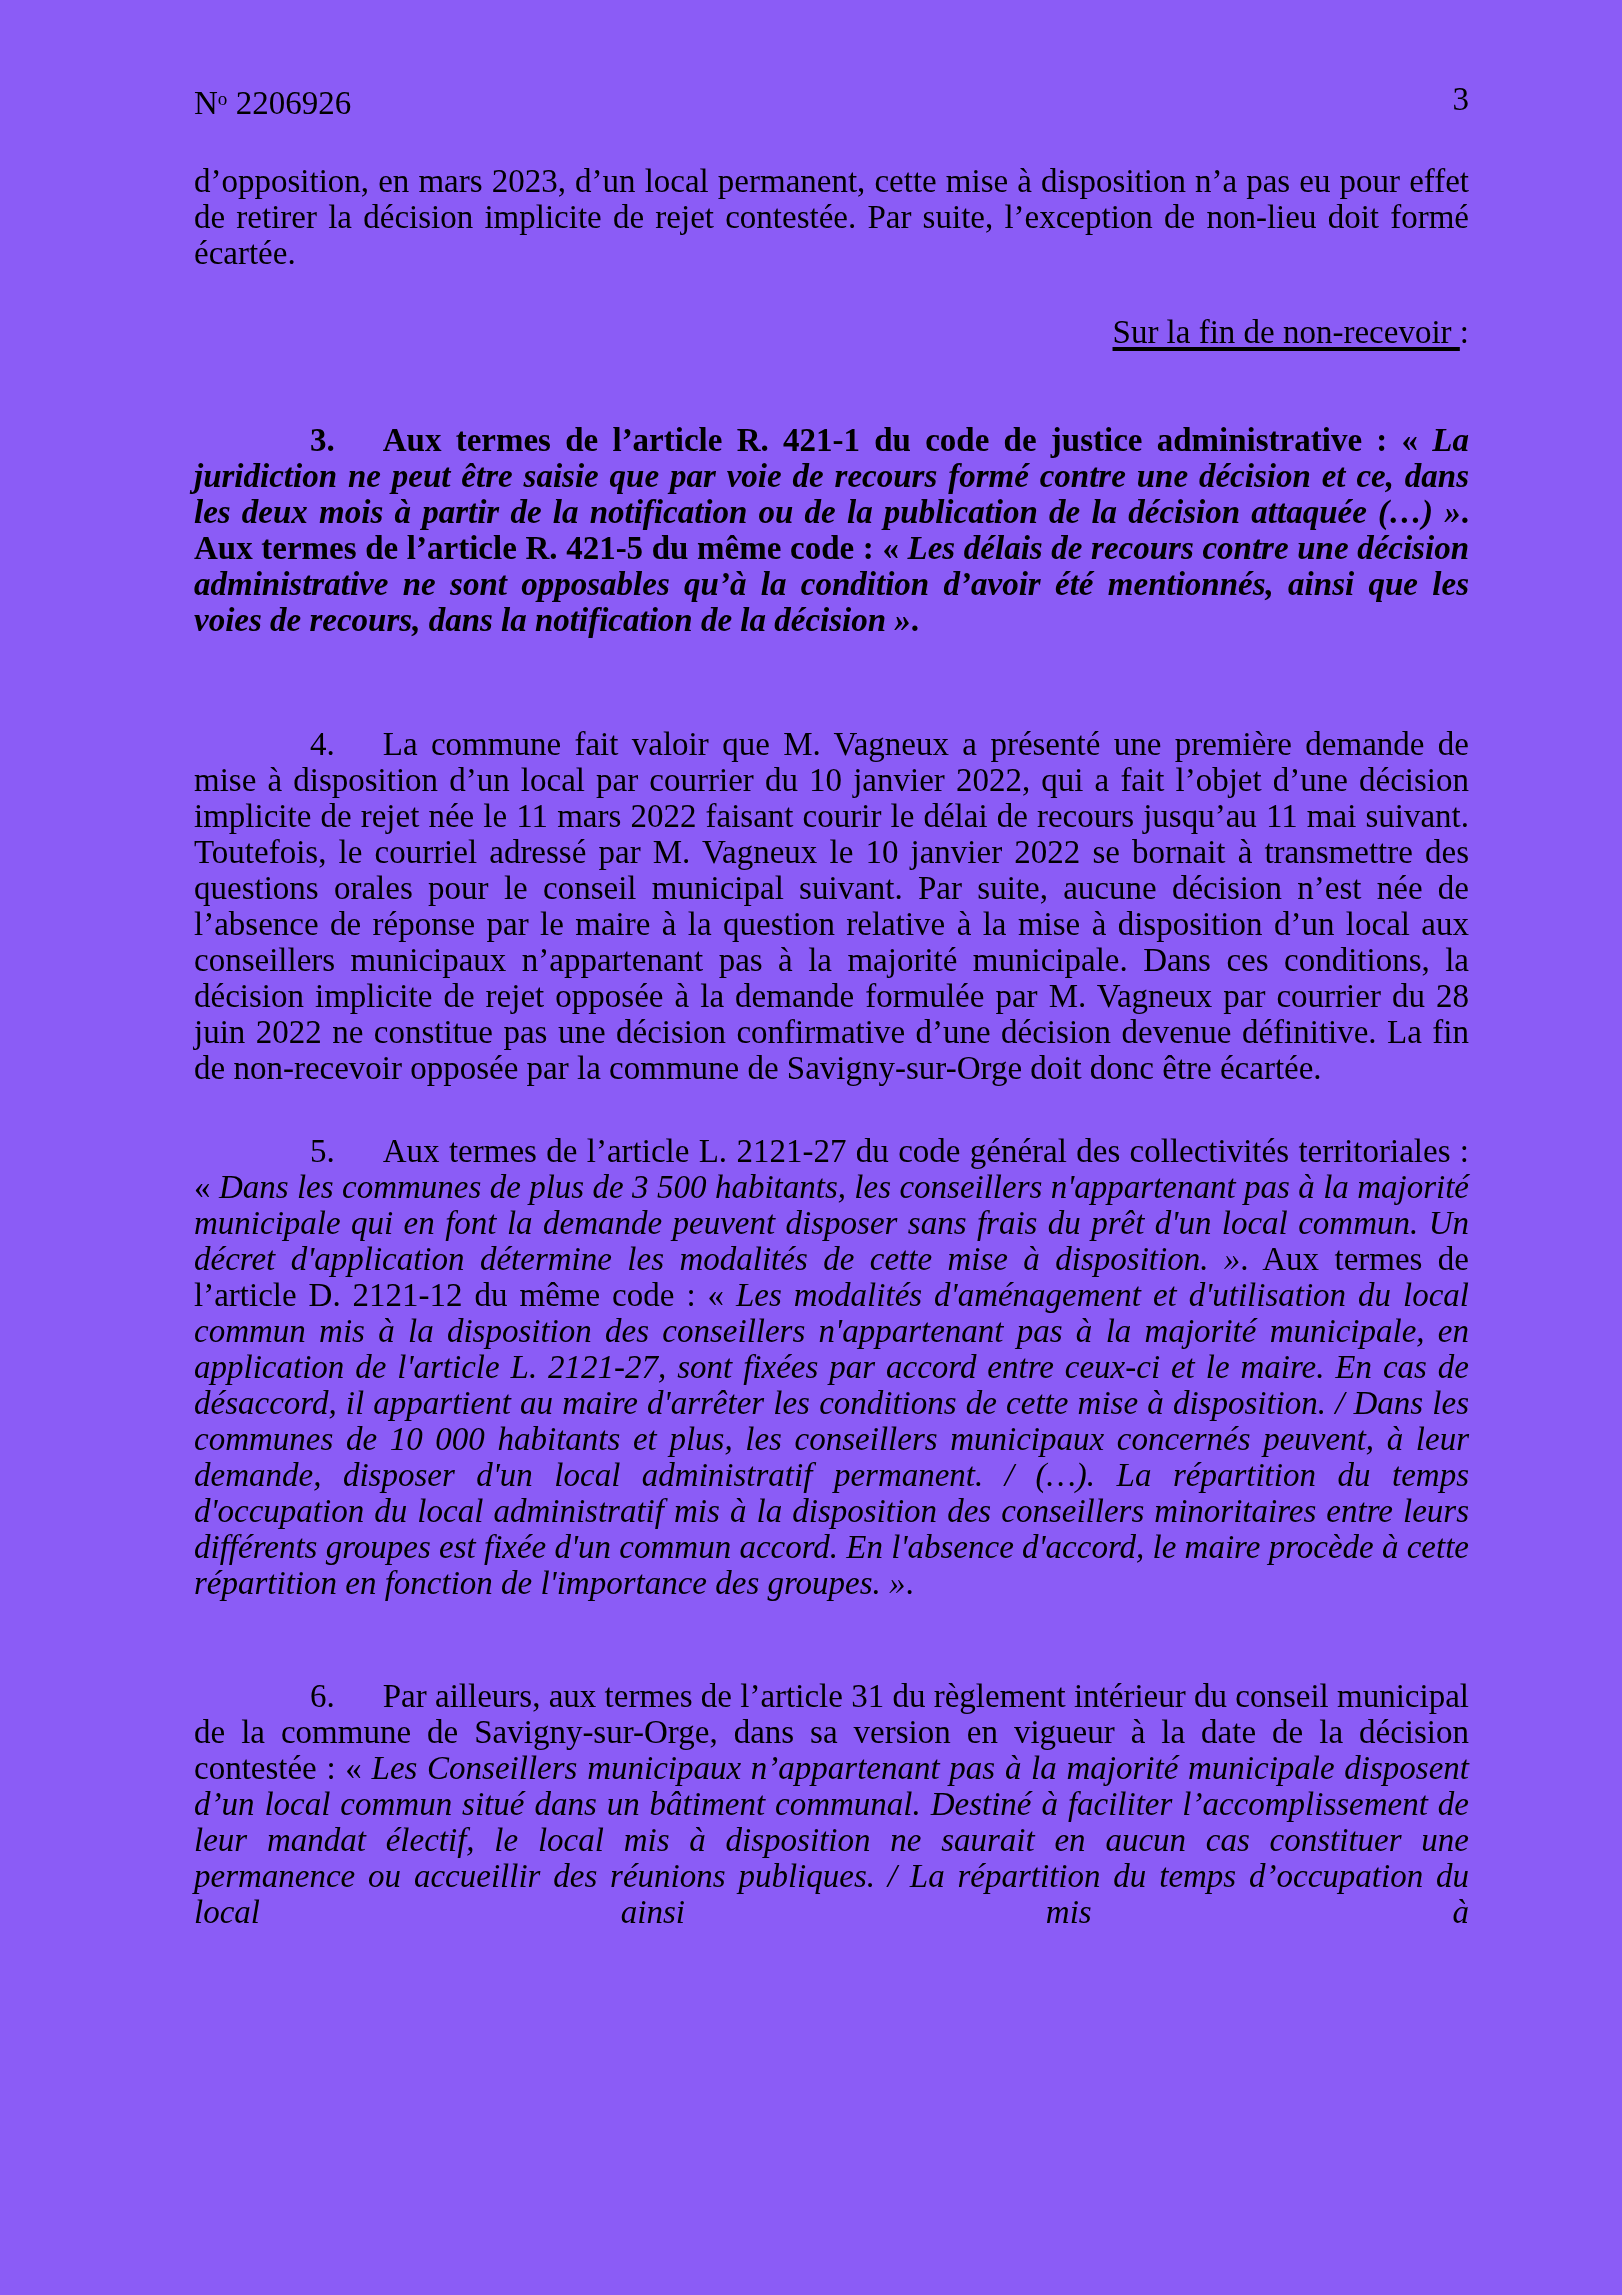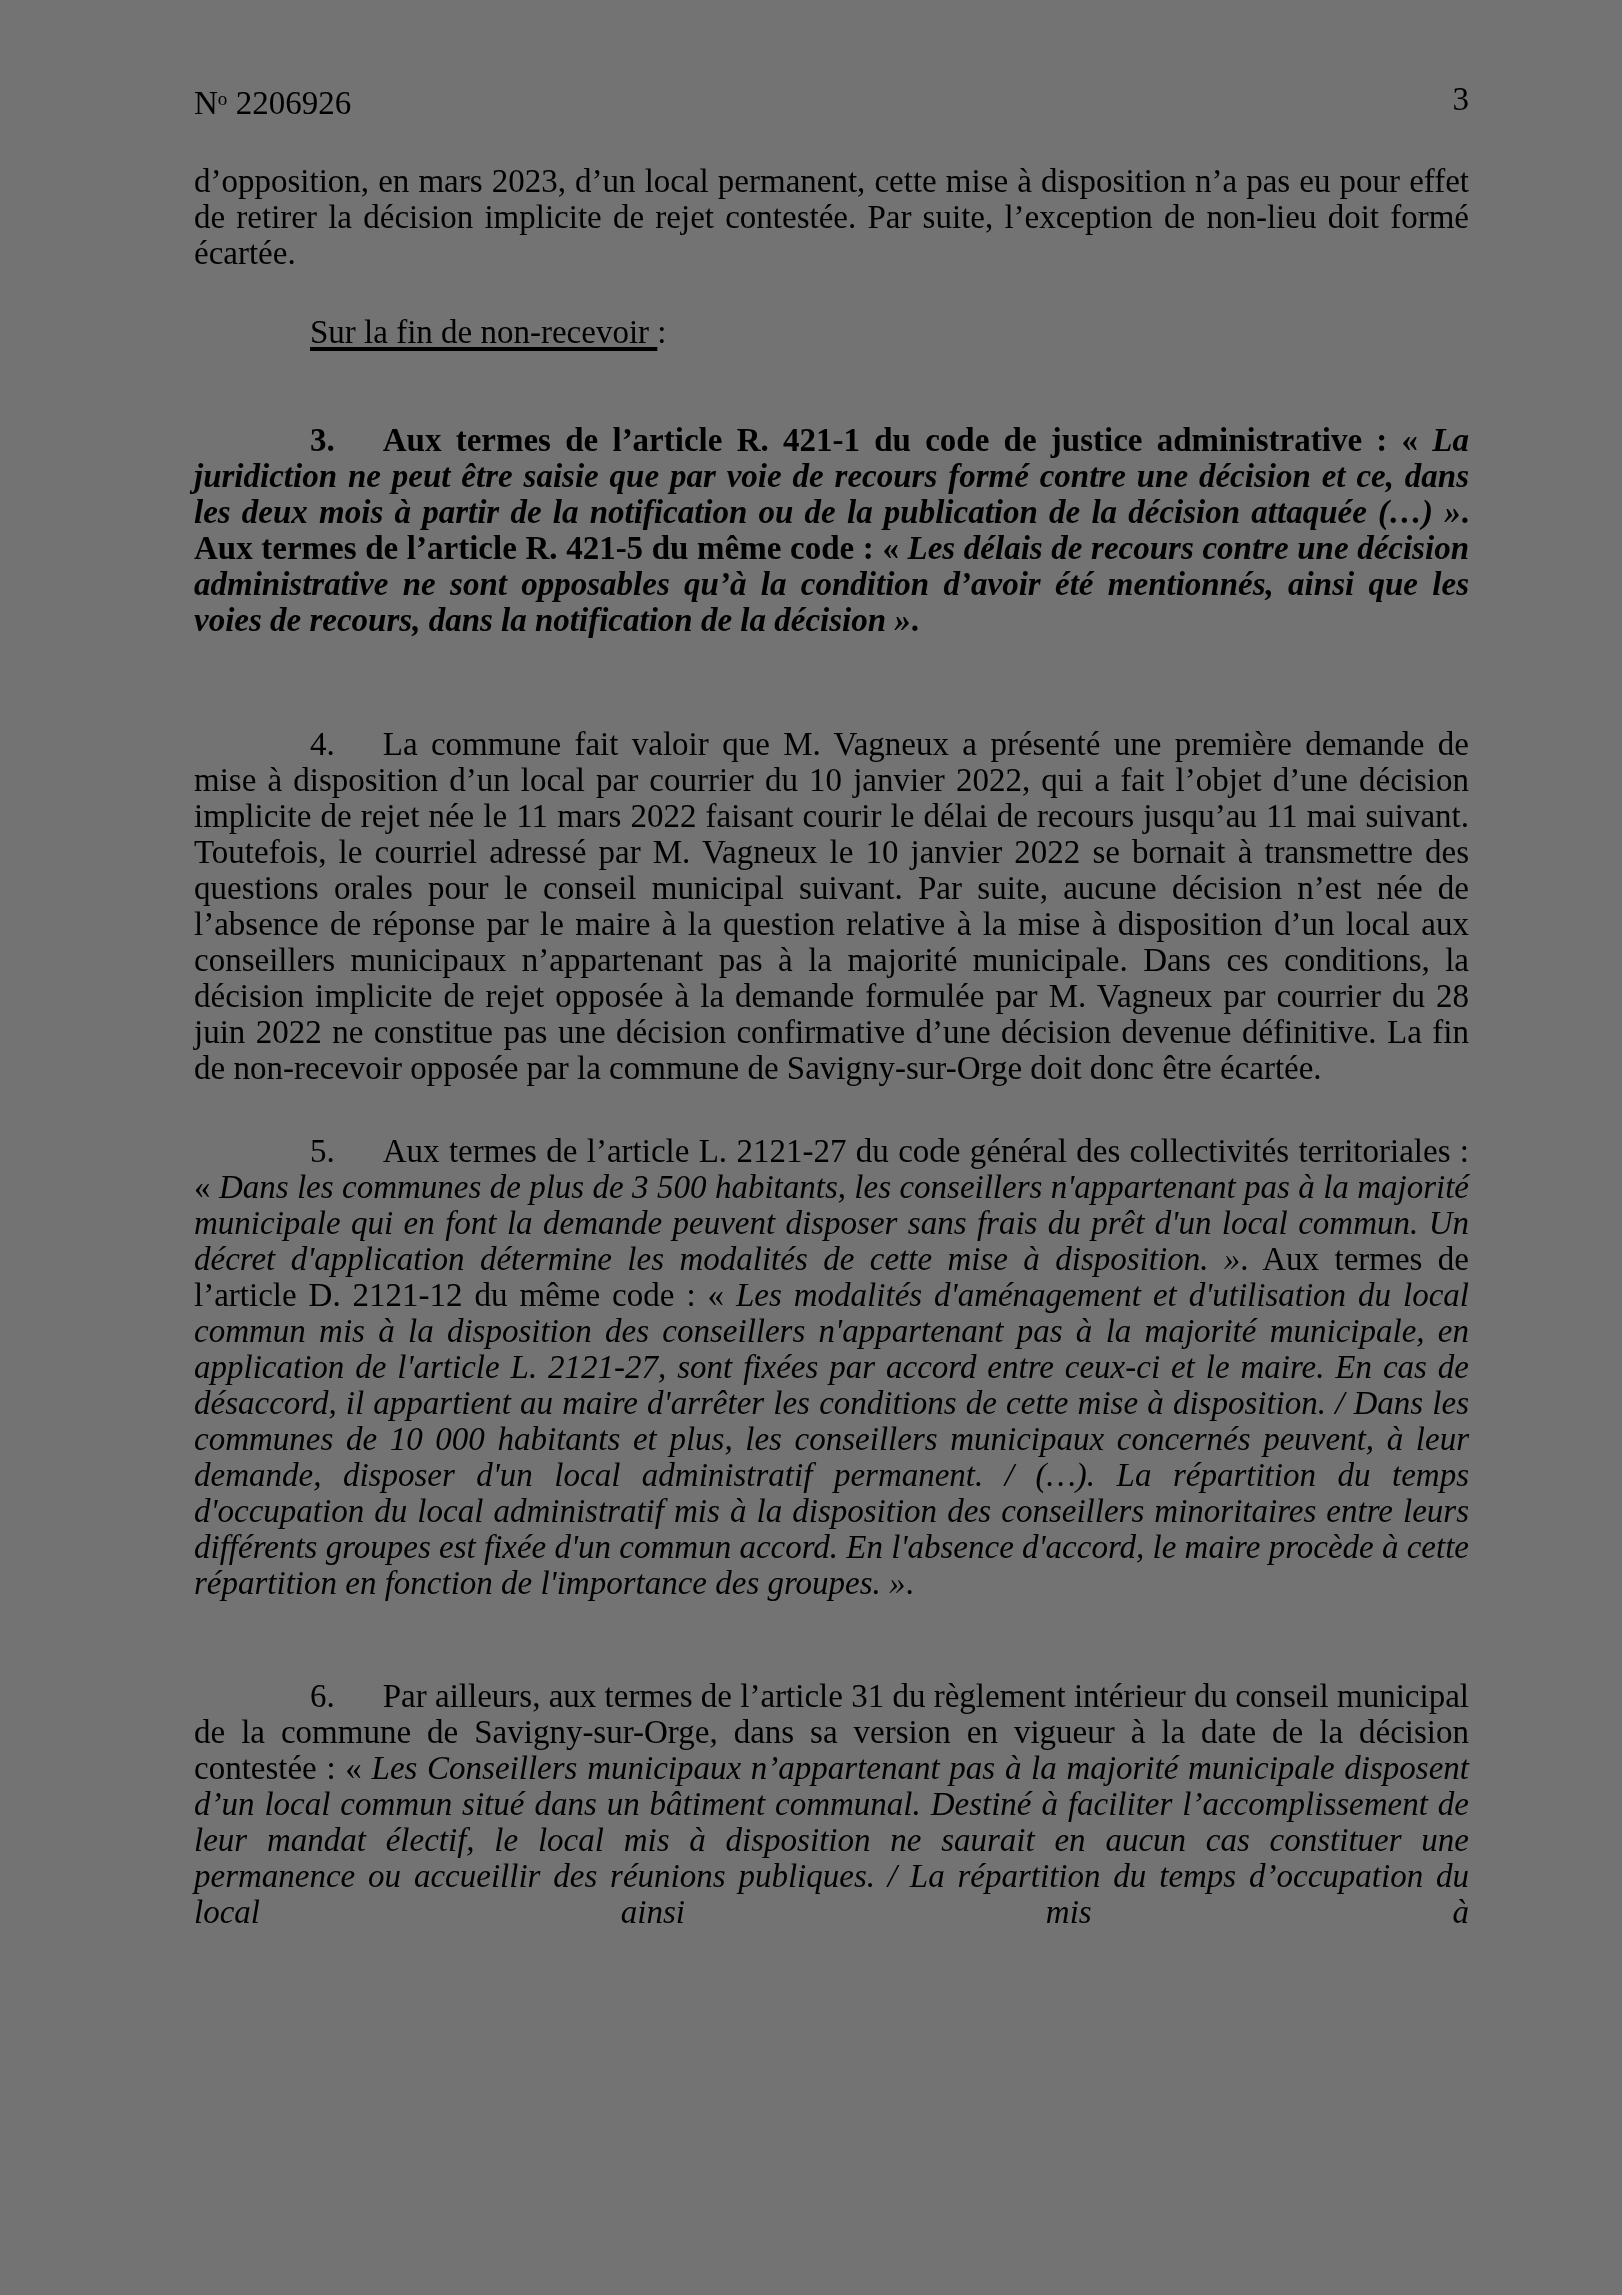--- a/index.html
+++ b/index.html
@@ -4,21 +4,21 @@
 <style>
   html, body {
     margin: 0;
     padding: 0;
     background: #ffffff;
   }
   .page {
     position: relative;
     width: 1623px;
     height: 2295px;
-    background: #737373;
+    background: #8b5cf6;
     color: #000000;
     font-family: "Liberation Serif", "DejaVu Serif", serif;
     font-size: 33px;
     overflow: hidden;
   }
   .content {
     position: absolute;
     left: 194px;
     top: 0;
     width: 1275px;
@@ -28,21 +28,21 @@
     display: flex;
     justify-content: space-between;
     line-height: 36px;
   }
   .block {
     line-height: 36px;
     margin: 0;
     text-align: justify;
   }
   .heading {
-    text-align: left;
+    text-align: right;
     text-indent: 116px;
   }
   .numbered {
     text-indent: 116px;
   }
   .continuation {
     text-indent: 0;
   }
   .m-p1 { margin-top: 42px; }
   .m-h1 { margin-top: 43px; }

